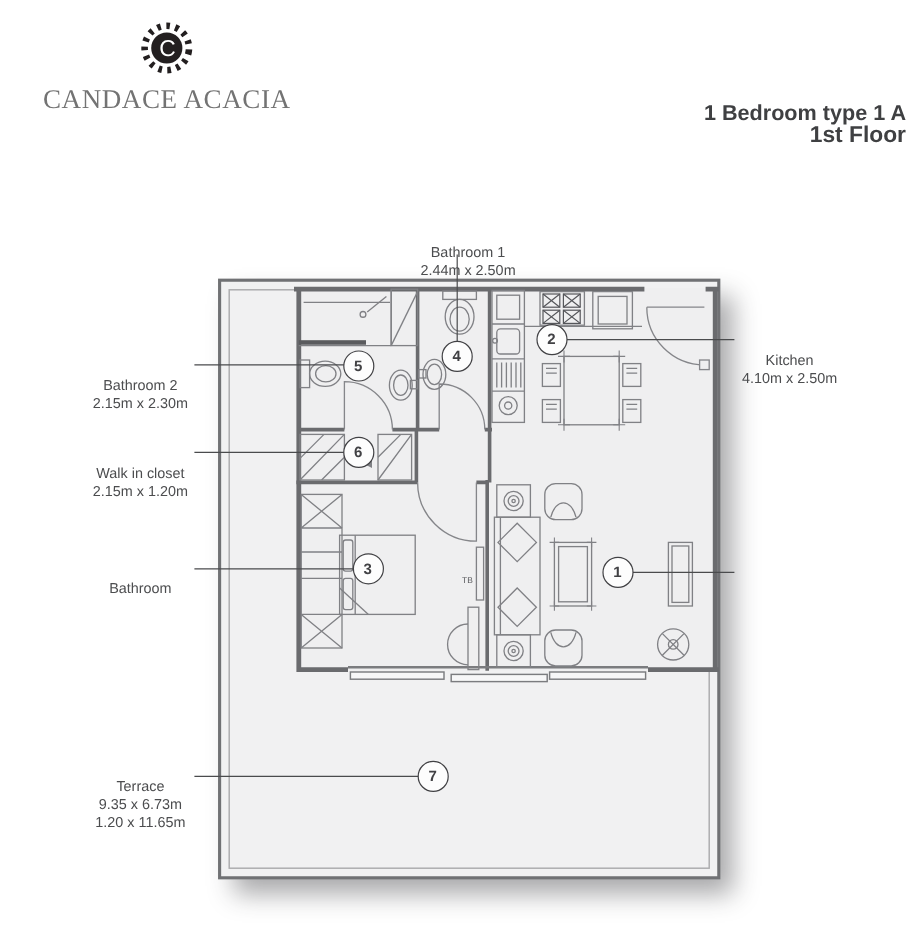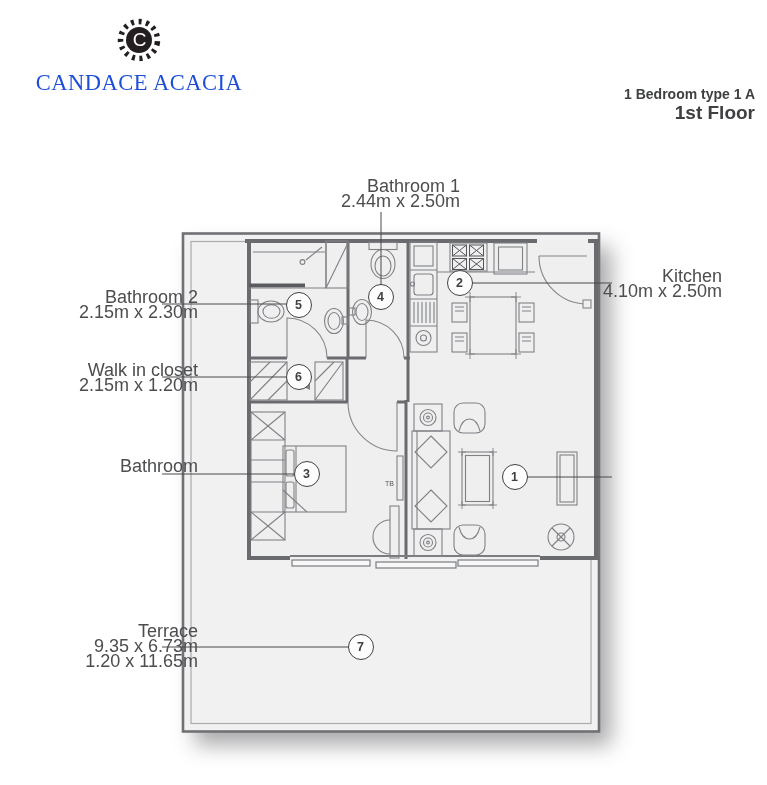--- a/index.html
+++ b/index.html
@@ -2,31 +2,31 @@
 <html><head>
 <meta charset="utf-8">
 <style>
   html,body{margin:0;padding:0;background:#ffffff;}
   #app{position:relative;width:767px;height:785px;background:#ffffff;overflow:hidden;
        font-family:"Liberation Sans","DejaVu Sans",sans-serif;}
   
   .brand{position:absolute;left:24px;top:16px;width:230px;text-align:center;}
   .brand svg{display:block;margin:0 auto 6px auto;}
   .brand-name{font-family:"Liberation Serif","DejaVu Serif",serif;font-size:22.5px;
-              letter-spacing:0.5px;color:#1d4ed8;white-space:nowrap;}
+              letter-spacing:0.5px;color:#737373;white-space:nowrap;}
   .title-block{position:absolute;right:12px;top:84px;text-align:right;color:#3f4042;}
-  .title-main{font-size:14px;font-weight:bold;line-height:20px;}
+  .title-main{font-size:18px;font-weight:bold;line-height:20px;}
   .title-sub{font-size:19px;font-weight:bold;line-height:17px;}
   
   .plan-shadow{position:absolute;left:183px;top:233px;width:416px;height:498px;
                box-shadow:12px 14px 20px rgba(40,40,45,0.40);}
   svg.plan{position:absolute;left:0;top:0;}
   svg text{font-family:"Liberation Sans","DejaVu Sans",sans-serif;}
   
-  .rlabel{position:absolute;font-size:18px;line-height:15px;color:#4c4d4f;text-align:right;}
+  .rlabel{position:absolute;font-size:12px;line-height:15px;color:#4c4d4f;text-align:center;margin-top:24px;}
   
   .marker{position:absolute;width:24px;height:24px;border:1.7px solid #414144;border-radius:50%;
           background:#fdfdfd;display:flex;align-items:center;justify-content:center;
           font-size:12.5px;font-weight:600;color:#414144;}
 </style>
 </head>
 <body>
 
 <div id="app">
 

